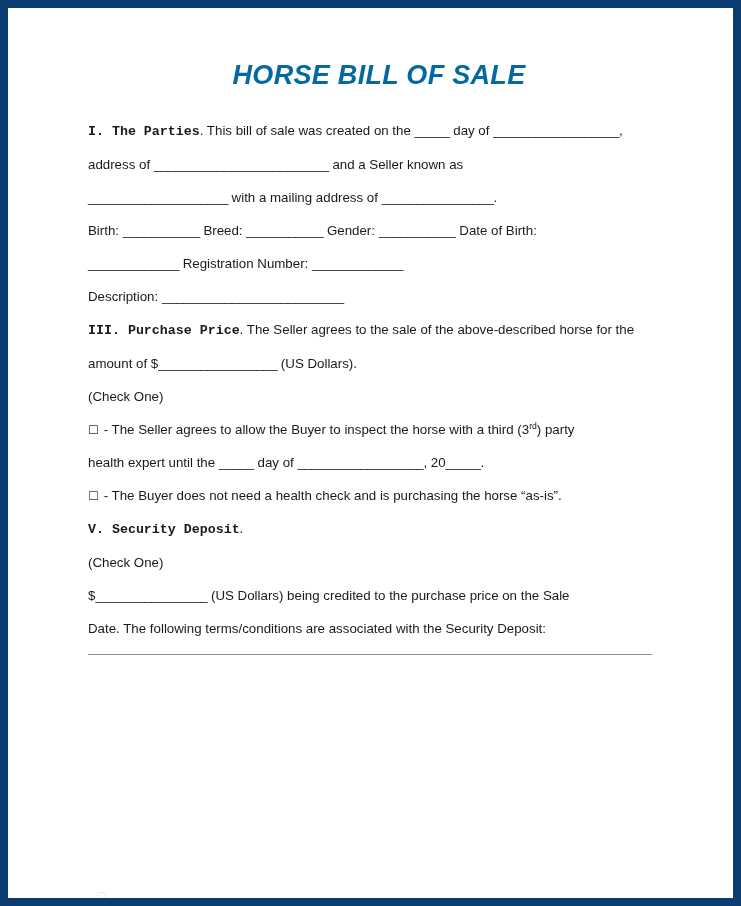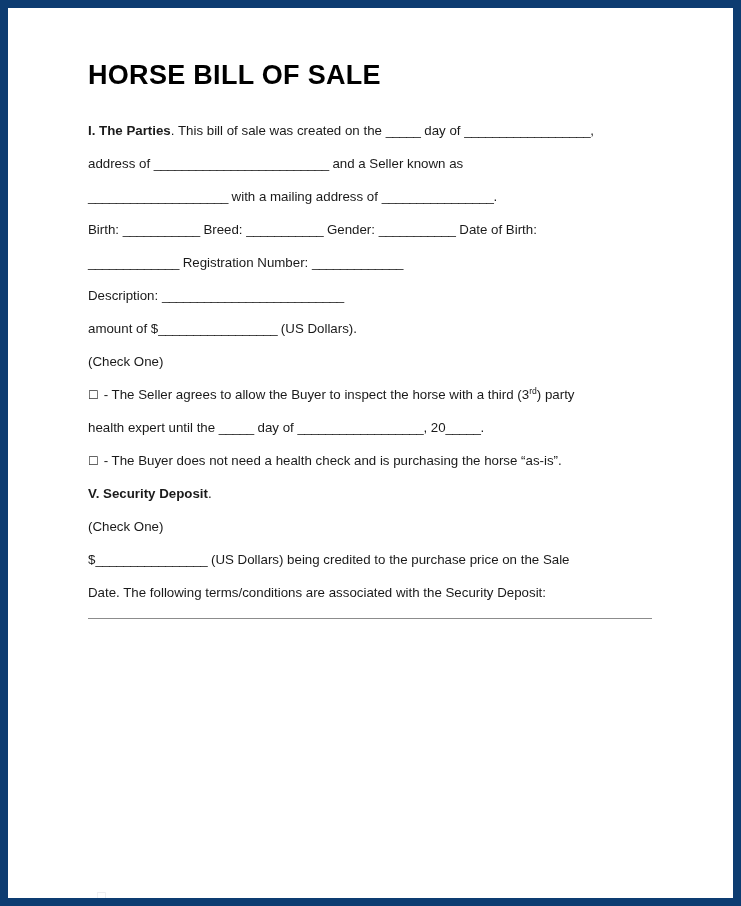--- a/index.html
+++ b/index.html
@@ -35,47 +35,48 @@
   .doc-body {
     position: absolute;
     left: 80px;
     top: 40px;
     width: 580px;
   }
 
   .doc-title {
     font-size: 27px;
     font-weight: bold;
-    text-align: left;
-    color: #000000;
+    text-align: center;
+    color: #0369a1;
     letter-spacing: 0.3px;
     margin: 0;
     padding-top: 12px;
     padding-bottom: 6px;
     width: 582px;
     position: relative;
     left: 0px;
+    font-style: italic;
   }
 
   .spacer-after-title {
     height: 26px;
   }
 
   
   .line {
     font-size: 13.3px;
     color: #1a1a1a;
     line-height: 16px;
     white-space: nowrap;
     margin: 0;
   }
   .gap-mid    { margin-top: 17px; }
   .gap-first  { margin-top: 0; }
 
-  .bold { font-weight: bold; }
+  .bold { font-weight: bold; font-family: Liberation Mono, monospace; }
 
   
   .blank {
     letter-spacing: -0.4px;
     color: #1a1a1a;
   }
 
   sup {
     font-size: 8.6px;
     vertical-align: super;
@@ -125,20 +126,21 @@
             <p class="line gap-first"><span class="bold">I. The Parties</span><span>. This bill of sale was created on the </span><span class="blank">_____</span><span> day of </span><span class="blank">__________________</span><span>,</span></p>
             <p class="line gap-mid"><span>address of </span><span class="blank">_________________________</span><span> and a Seller known as</span></p>
             <p class="line gap-mid"><span class="blank">____________________</span><span> with a mailing address of </span><span class="blank">________________</span><span>.</span></p>
           </div>
           <div>
             <p class="line gap-mid"><span>Birth: </span><span class="blank">___________</span><span> Breed: </span><span class="blank">___________</span><span> Gender: </span><span class="blank">___________</span><span> Date of Birth:</span></p>
             <p class="line gap-mid"><span class="blank">_____________</span><span> Registration Number: </span><span class="blank">_____________</span></p>
             <p class="line gap-mid"><span>Description: </span><span class="blank">__________________________</span></p>
           </div>
           <div>
+            <p class="line gap-mid"><span class="bold">III. Purchase Price</span><span>. The Seller agrees to the sale of the above-described horse for the</span></p>
             <p class="line gap-mid"><span>amount of $</span><span class="blank">_________________</span><span> (US Dollars).</span></p>
           </div>
           <div>
             <p class="line gap-mid"><span>(Check One)</span></p>
             <p class="line gap-mid"><span class="checkbox-glyph">☐</span><span> - The Seller agrees to allow the Buyer to inspect the horse with a third (3</span><sup>rd</sup><span>) party</span></p>
             <p class="line gap-mid"><span>health expert until the </span><span class="blank">_____</span><span> day of </span><span class="blank">__________________</span><span>, 20</span><span class="blank">_____</span><span>.</span></p>
             <p class="line gap-mid"><span class="checkbox-glyph">☐</span><span> - The Buyer does not need a health check and is purchasing the horse “as-is”.</span></p>
           </div>
           <div>
             <p class="line gap-mid"><span class="bold">V. Security Deposit</span><span>.</span></p>

